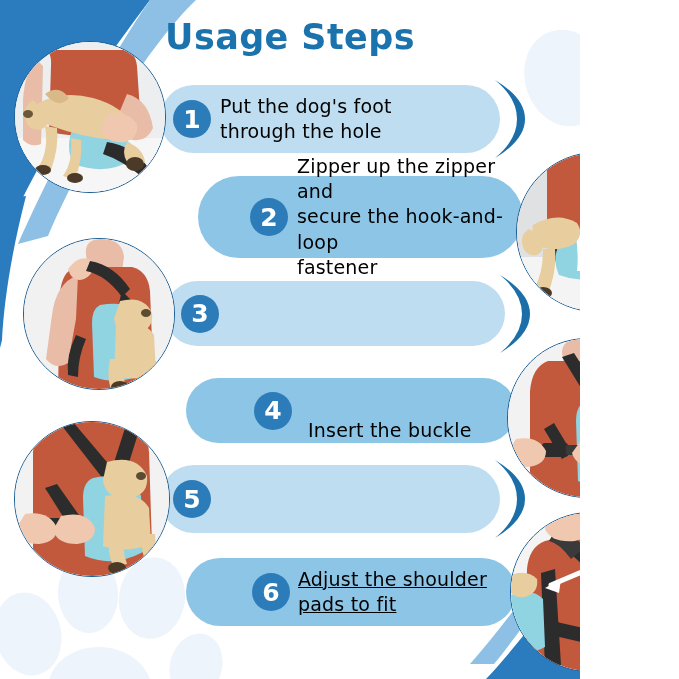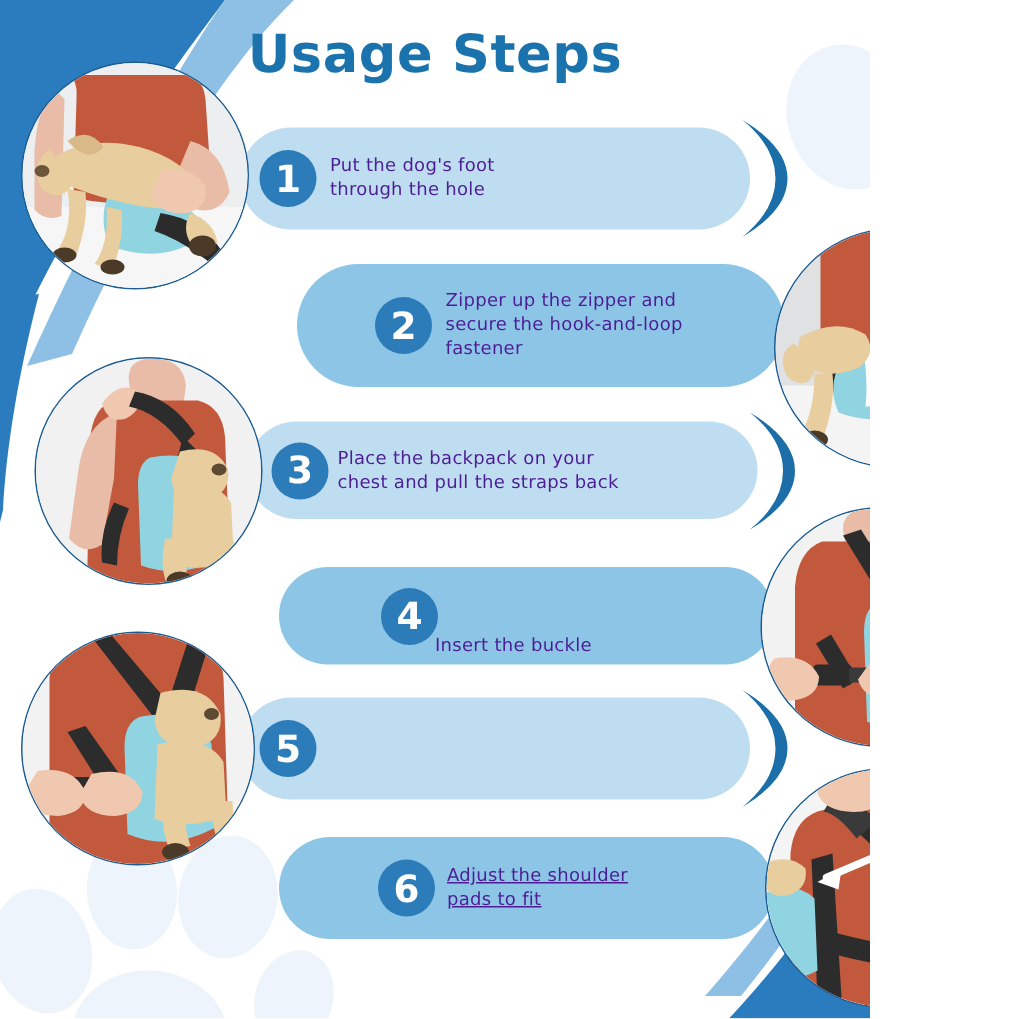--- a/index.html
+++ b/index.html
@@ -76,23 +76,23 @@
     align-items: center;
     justify-content: center;
     font-family: "DejaVu Sans", sans-serif;
     font-size: 25px;
     font-weight: bold;
     line-height: 1;
     z-index: 3;
   }
   .step-text {
     position: absolute;
-    color: #4c1d95;
+    color: #000000;
     font-family: "DejaVu Sans", sans-serif;
-    font-size: 12px;
+    font-size: 19px;
     line-height: 1.33;
     letter-spacing: 0.2px;
     white-space: pre-line;
     z-index: 3;
   }
 
   
   .crescent {
     position: absolute;
     z-index: 2;
@@ -277,22 +277,20 @@
       <ellipse cx="130" cy="148" rx="9" ry="6" fill="#4a3a27"></ellipse>
     </svg>
   </div>
 
   <div class="step" id="step-3">
     <svg class="crescent" style="left:325px; top:-10px;" width="60" height="86" viewBox="0 0 60 86" aria-hidden="true">
       <path d="M10,4 q30,18 30,39 q0,21 -30,39 q22,-18 22,-39 q0,-21 -22,-39 z" fill="#1b6ea8"></path>
     </svg>
     <div class="pill light">
       <div class="badge" style="left:16px;">3</div>
-      <div class="step-text" style="left:60px;">Place the backpack on your
-chest and pull the straps back</div>
     </div>
   </div>
 
   <div class="photo" id="photo-4">
     <svg viewBox="0 0 160 160" width="160" height="160" aria-hidden="true">
       <rect width="160" height="160" fill="#f2f2f2"></rect>
 
       <path d="M72,0 q22,0 24,16 l-2,12 q-22,8 -38,-2 l-2,-12 q0,-14 18,-14 z" fill="#e8bca6"></path>
 
       <path d="M40,22 h72 q18,6 20,28 l4,110 l-114,0 l0,-108 q2,-24 18,-30 z" fill="#c2593d"></path>
@@ -314,21 +312,21 @@
       <rect x="34" y="104" width="26" height="14" rx="3" fill="#2c2c2c"></rect>
       <rect x="58" y="106" width="18" height="10" rx="2" fill="#3a3a3a"></rect>
       <path d="M8,100 q22,-4 30,12 q0,14 -18,16 q-18,0 -22,-12 z" fill="#f0c8b0"></path>
       <path d="M74,100 q24,-4 32,12 q0,14 -18,16 q-20,0 -24,-14 z" fill="#f0c8b0"></path>
     </svg>
   </div>
 
   <div class="step" id="step-4">
     <div class="pill dark">
       <div class="badge" style="left:68px;">4</div>
-      <div class="step-text" style="left:104px;margin-top:40px;">Insert the buckle</div>
+      <div class="step-text" style="left:122px;margin-top:40px;">Insert the buckle</div>
     </div>
   </div>
 
   <div class="photo" id="photo-5">
     <svg viewBox="0 0 156 156" width="156" height="156" aria-hidden="true">
       <rect width="156" height="156" fill="#f2f2f2"></rect>
 
       <path d="M34,0 h82 q16,8 18,30 l4,126 l-120,0 l0,-126 q2,-22 16,-30 z" fill="#c2593d"></path>
 
       <path d="M44,0 l14,0 l44,52 l-10,10 z" fill="#2c2c2c"></path>

